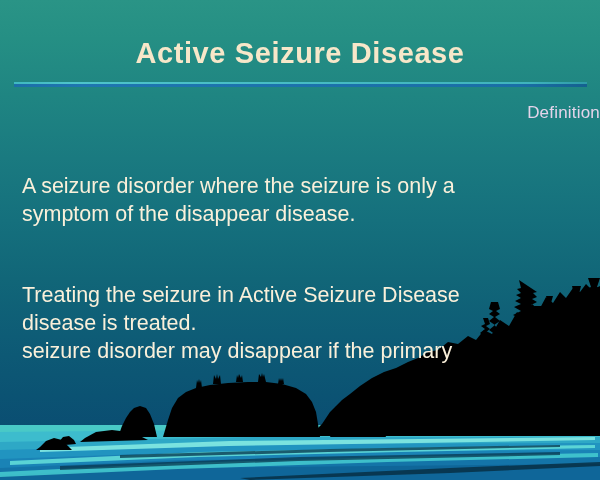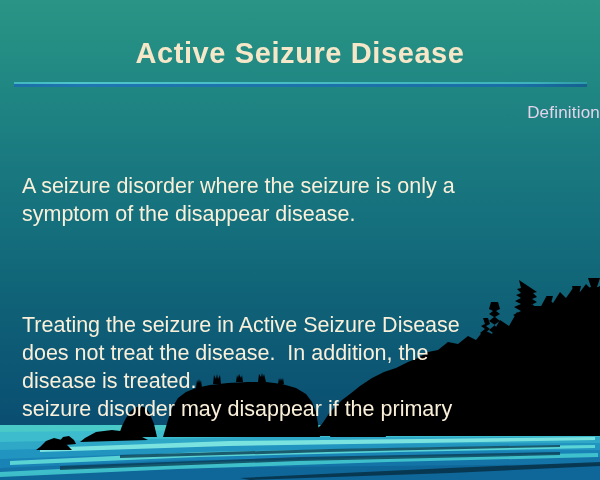--- a/index.html
+++ b/index.html
@@ -89,21 +89,21 @@
 
   .body-block {
     position: absolute;
     left: 22px;
     width: 556px;
     color: #faf0da;
     font-size: 21.5px;
     line-height: 28px;
   }
   #para1 { top: 156px; margin-top: 16px; }
-  #para2 { top: 281px; margin-top: 30px; }
+  #para2 { top: 281px; }
 
   .nowrap-line { display: block; white-space: pre; }
 </style>
 </head>
 <body>
 
 <div id="slide">
 
   <svg id="scenery" viewBox="0 0 600 480" preserveAspectRatio="none">
 
@@ -195,19 +195,18 @@
 
     <div class="subtitle">Definition</div>
 
     <div class="body-block" id="para1">
       <span class="nowrap-line">A seizure disorder where the seizure is only a</span>
       <span class="nowrap-line">symptom of the disappear disease.</span>
     </div>
 
     <div class="body-block" id="para2">
       <span class="nowrap-line">Treating the seizure in Active Seizure Disease</span>
-      <span class="nowrap-line">does not treat the disease.  In addition, the</span>
       <span class="nowrap-line">disease is treated.</span>
       <span class="nowrap-line">seizure disorder may disappear if the primary</span>
     </div>
 
   </div>
 </div>
 
 </body></html>

